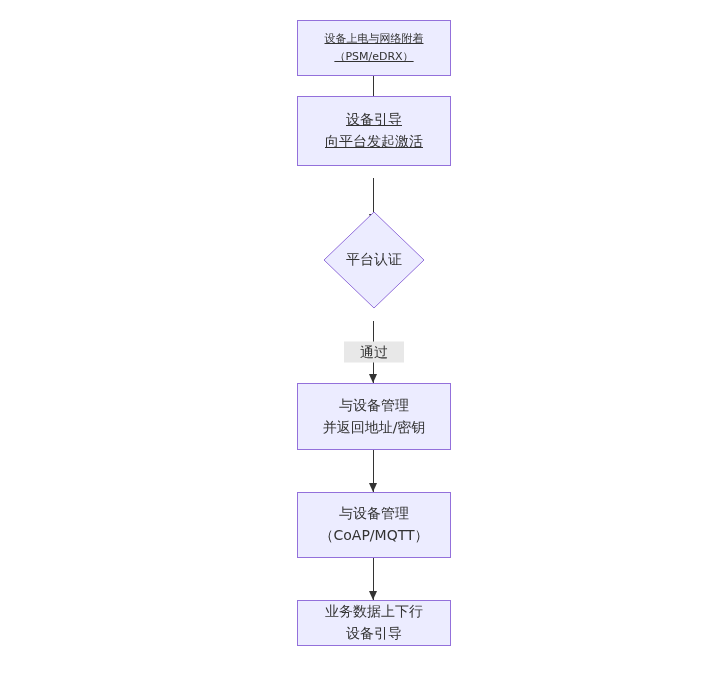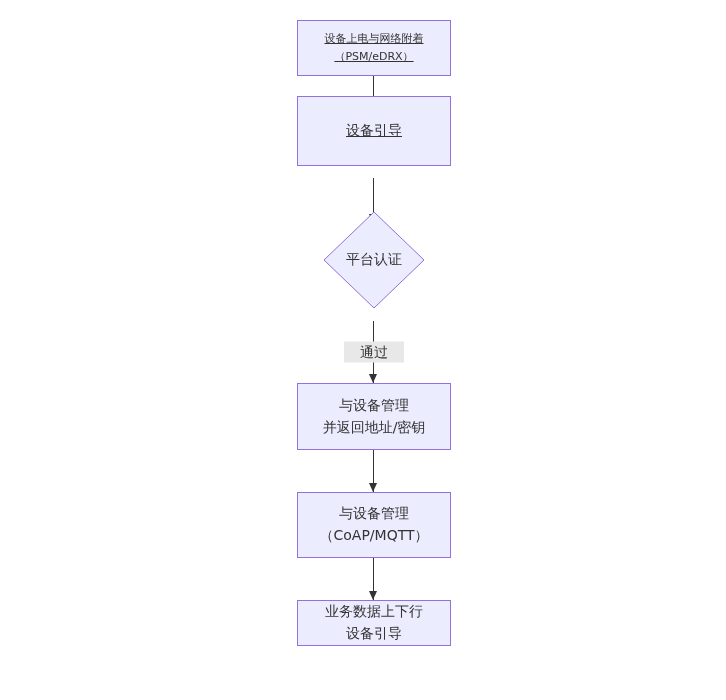--- a/index.html
+++ b/index.html
@@ -86,20 +86,21 @@
     <div class="line">设备上电与网络附着</div>
     <div class="line">（PSM/eDRX）</div>
   </div>
 
   <div class="arrow" style="top:76px;height:36px;">
     <div class="arrow-head"></div>
   </div>
 
   <div class="node" style="top:96px;height:70px;text-decoration:underline;">
     <div class="line">设备引导</div>
+    <div class="line">向平台发起激活</div>
   </div>
 
   <div class="arrow" style="top:178px;height:45px;">
     <div class="arrow-head"></div>
   </div>
 
   <div class="diamond-wrap">
     <svg width="102" height="98" viewBox="0 0 102 98" aria-hidden="true">
       <polygon points="51,1 101,49 51,97 1,49" fill="var(--node-fill)" stroke="var(--node-border)" stroke-width="1"></polygon>
     </svg>

